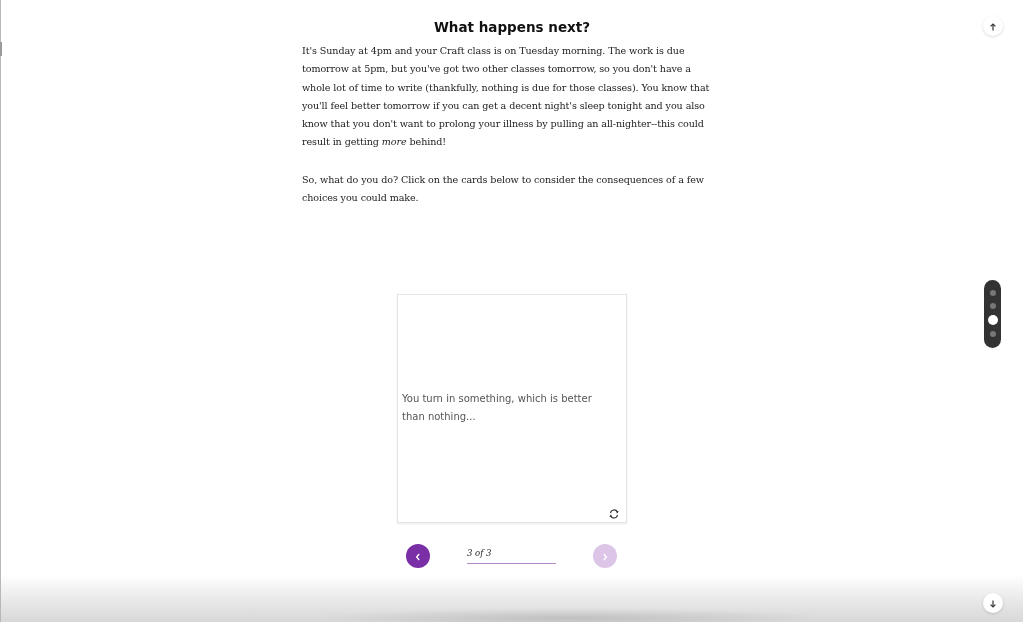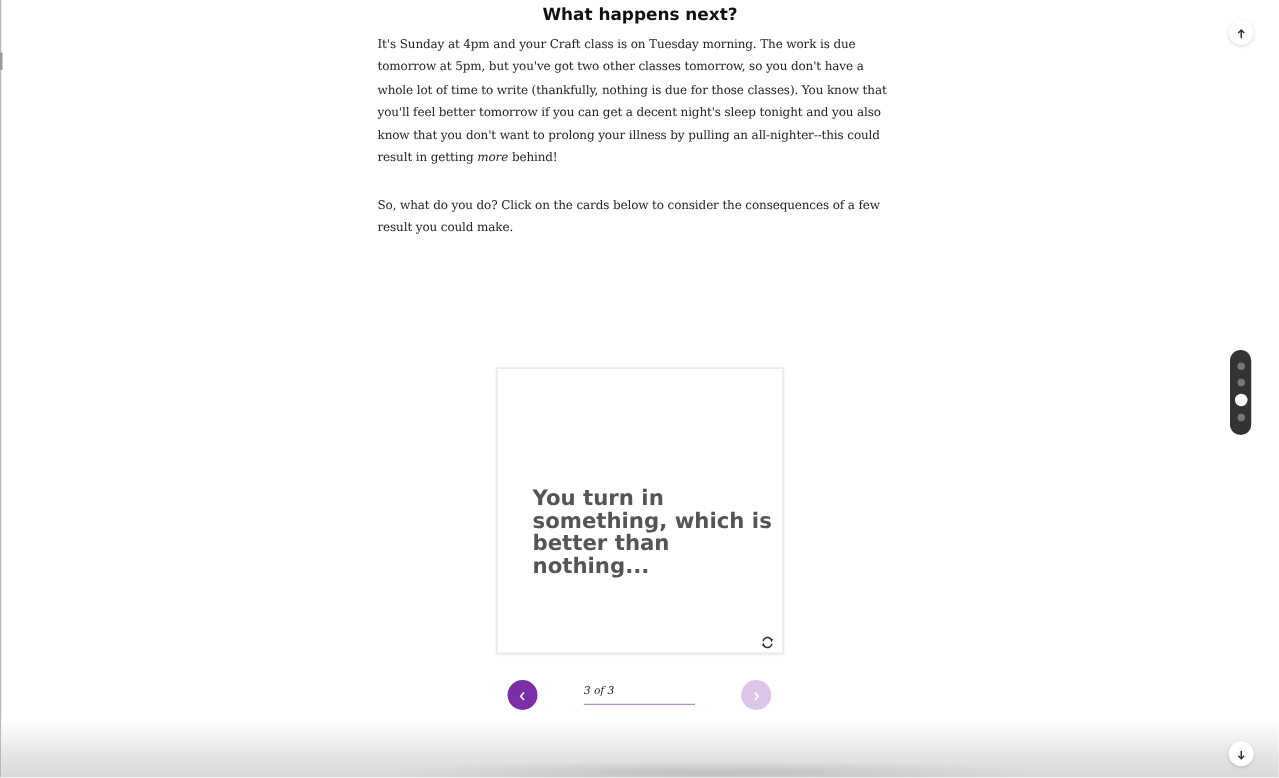--- a/index.html
+++ b/index.html
@@ -1,28 +1,28 @@
 <!DOCTYPE html>
 <html><head>
   <meta charset="utf-8">
   <style>
     * { box-sizing: border-box; margin: 0; padding: 0; }
     html, body { width: 1023px; height: 622px; overflow: hidden; background: #ffffff; }
     body { position: relative; font-family: "DejaVu Serif", serif; color: #222; }
     .left-edge { position: absolute; left: 0; top: 0; width: 1px; height: 622px; background: #b8b8b8; }
     .left-edge-mark { position: absolute; left: 0; top: 42px; width: 2px; height: 14px; background: #9a9a9a; }
 
-    .content { position: absolute; left: 302px; top: 3px; width: 420px; }
+    .content { position: absolute; left: 302px; top: 18px; width: 420px; }
     .title { font-family: "DejaVu Sans", sans-serif; font-weight: bold; font-size: 13.5px; text-align: center; color: #111; height: 20px; line-height: 18px; }
     .para { font-family: "DejaVu Serif", serif; font-size: 9.6px; line-height: 18.3px; color: #222; margin-top: 4px; letter-spacing: -0.1px; }
     .para em { }
     .para2 { margin-top: 19px; }
 
     .card { position: absolute; left: 397px; top: 294px; width: 230px; height: 229px; background: #fff; border: 1px solid #e4e4e4; box-shadow: 0 1px 2px rgba(0,0,0,0.08); }
-    .card-text { position: absolute; left: 28px; top: 95px; width: 195px; font-family: "DejaVu Sans", sans-serif; font-size: 17px; line-height: 18px; color: #555; font-weight: 700; }
+    .card-text { position: absolute; left: 4px; top: 95px; width: 195px; font-family: "DejaVu Sans", sans-serif; font-size: 10px; line-height: 18px; color: #555; font-weight: 400; }
     .flip-icon { position: absolute; right: 6px; bottom: 5px; width: 12px; height: 12px; cursor: pointer; }
 
     .nav { position: absolute; left: 397px; top: 543px; width: 230px; height: 26px; }
     .nav-btn { position: absolute; top: 1px; width: 24px; height: 24px; border-radius: 50%; display: flex; align-items: center; justify-content: center; cursor: pointer; }
     .prev-btn { left: 9px; background: #7b2fa6; }
     .next-btn { left: 196px; background: #dcc5e6; }
     .counter { position: absolute; left: 70px; top: 4px; width: 89px; height: 17px; font-family: "DejaVu Serif", serif; font-style: italic; font-size: 8.5px; color: #222; border-bottom: 1px solid #b58ac8; line-height: 12px; }
 
     .side-dots { position: absolute; left: 984px; top: 280px; width: 17px; height: 68px; background: #333; border-radius: 9px; }
     .dot { position: absolute; left: 50%; transform: translateX(-50%); border-radius: 50%; background: #777; cursor: pointer; }
@@ -38,21 +38,21 @@
   </style>
 </head>
 <body>
 
 <div class="left-edge"></div>
 <div class="left-edge-mark"></div>
 
 <div class="content">
   <h2 class="title">What happens next?</h2>
   <p class="para"><span>It's Sunday at 4pm and your Craft class is on Tuesday morning. The work is due tomorrow at 5pm, but you've got two other classes tomorrow, so you don't have a whole lot of time to write (thankfully, nothing is due for those classes). You  know that you'll feel better tomorrow if you can get a decent night's sleep tonight and you also know that you don't want to prolong your illness by pulling an all-nighter--this could result in getting </span><em>more</em><span> behind!</span></p>
-  <p class="para para2">So, what do you do? Click on the cards below to consider the consequences of a few result you could make.</p>
+  <p class="para para2">So, what do you do? Click on the cards below to consider the consequences of a few choices you could make.</p>
 </div>
 
 <div class="card">
   <div class="card-text">You turn in something, which is better than nothing...</div>
   <div class="flip-icon">
     <svg width="12" height="12" viewBox="0 0 12 12">
       <path d="M2.5 5 A3.6 3.6 0 0 1 9.3 4" fill="none" stroke="#333" stroke-width="1.2"></path>
       <path d="M9.5 7 A3.6 3.6 0 0 1 2.7 8" fill="none" stroke="#333" stroke-width="1.2"></path>
       <polygon points="8,2.6 10.6,3.6 9,5.8" fill="#333"></polygon>
       <polygon points="4,9.4 1.4,8.4 3,6.2" fill="#333"></polygon>

